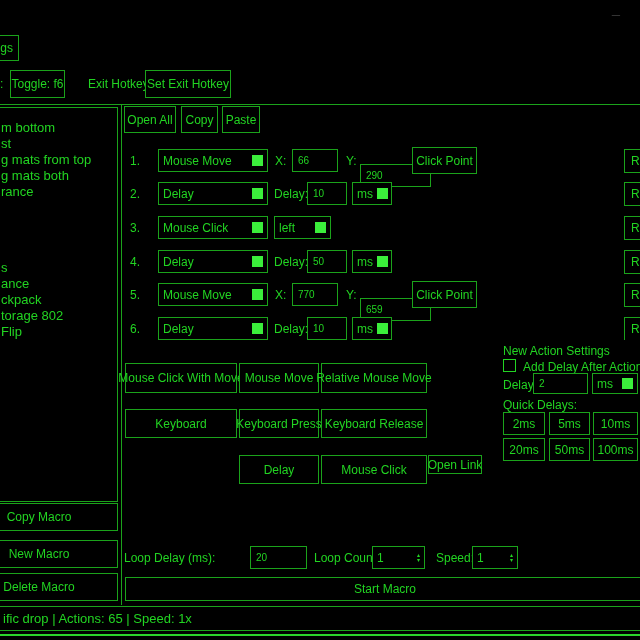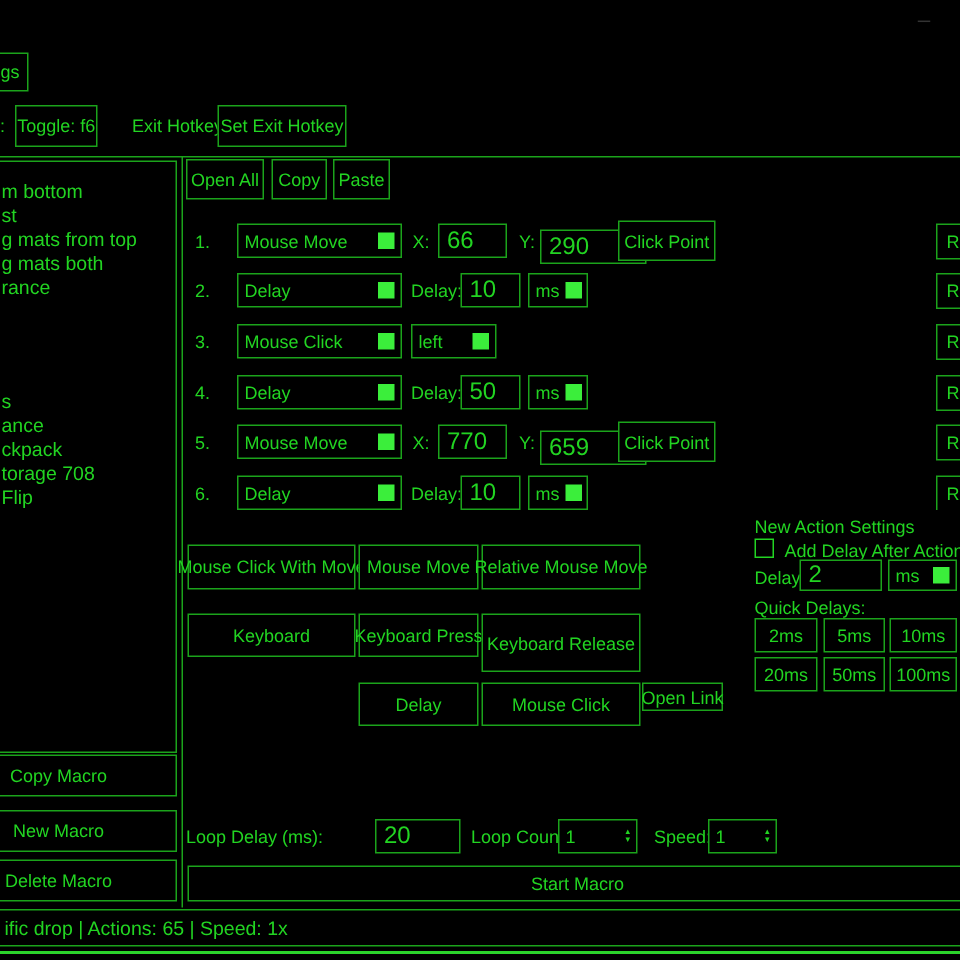--- a/index.html
+++ b/index.html
@@ -5,35 +5,35 @@
   *{margin:0;padding:0;box-sizing:border-box}
   html,body{background:#000}
   body{font-family:"Liberation Sans",sans-serif}
   .screen{position:relative;width:640px;height:640px;background:#000;overflow:hidden;color:#22d422}
   .titlebar{position:absolute;left:0;top:0;width:640px;height:27px;background:#ffffff;color:#1c1c1c;font-size:13px;display:flex;align-items:center}
   .title{padding-left:5px;white-space:nowrap}
   .minbtn{position:absolute;left:598px;top:0;width:36px;height:26px;display:flex;align-items:center;justify-content:center;color:#333;font-size:15px}
   .tab{position:absolute;left:-18px;top:35px;width:37px;height:26px;border:1px solid #1ba31b;background:#000;display:flex;align-items:center;justify-content:flex-end;padding-right:5px;font-size:12px}
   .btn{position:absolute;border:1px solid #1ba31b;background:#000;color:#22d422;display:flex;align-items:center;justify-content:center;font-size:12px;white-space:nowrap}
   .lbl{position:absolute;font-size:12px;color:#22d422;white-space:nowrap}
-  .inp{position:absolute;border:1px solid #1ba31b;background:#000;color:#22d422;font-size:16px;display:flex;align-items:center;padding-left:5px;white-space:nowrap}
+  .inp{position:absolute;border:1px solid #1ba31b;background:#000;color:#22d422;font-size:10px;display:flex;align-items:center;padding-left:5px;white-space:nowrap}
   .dd{position:absolute;border:1px solid #1ba31b;background:#000;color:#22d422;font-size:12px;display:flex;align-items:center;justify-content:space-between;padding:0 4px;white-space:nowrap}
   .sq{width:11px;height:11px;background:#3bee3b;flex:0 0 auto;margin-left:4px}
   .hline{position:absolute;background:#1ba31b}
   .vline{position:absolute;background:#1ba31b}
   .side-box{position:absolute;left:-30px;top:107px;width:148px;height:395px;border:1px solid #1ba31b;background:#000}
   .list-item{position:absolute;left:1px;font-size:13px;height:16px;line-height:16px;white-space:nowrap;color:#22d422}
   .alist{position:absolute;left:0;top:140px;width:640px;height:200px;overflow:hidden}
   .arow{position:absolute;left:0;width:640px;height:27px}
   .num{position:absolute;left:130px;top:5px;font-size:12px}
   .ddtype{left:158px;top:0;width:110px;height:23px}
   .xlbl{left:275px;top:5px}
   .ylbl{left:346px;top:5px}
   .xinp{left:292px;top:0;width:46px;height:23px}
-  .yinp{left:360px;top:4px;width:71px;height:23px}
+  .yinp{left:360px;top:15px;width:71px;height:23px}
   .cpbtn{left:412px;top:-2px;width:65px;height:27px}
   .dlbl{left:274px;top:5px}
   .dinp{left:307px;top:0;width:40px;height:23px}
   .msdd{left:352px;top:0;width:40px;height:23px}
   .leftdd{left:274px;top:0;width:57px;height:23px}
   .rmbtn{left:624px;top:0;width:60px;height:24px;justify-content:flex-start;padding-left:6px}
   .chk{position:absolute;left:503px;top:359px;width:13px;height:13px;border:1px solid #22d422;background:#000}
   .spin{position:absolute;border:1px solid #1ba31b;background:#000;display:flex;align-items:center;justify-content:space-between;padding:0 4px;font-size:12px;color:#22d422}
   .spin-arrows{display:flex;flex-direction:column;line-height:5px;font-size:6px;color:#22d422;text-align:center}
   .status{position:absolute;left:-10px;top:606px;width:658px;height:25px;border:1px solid #1ba31b;display:flex;align-items:center;padding-left:12px;font-size:13px;white-space:nowrap}
@@ -62,21 +62,21 @@
 
   <div class="side-box"></div>
   <div class="list-item" style="top:120px">m bottom</div>
   <div class="list-item" style="top:136px">st</div>
   <div class="list-item" style="top:152px">g mats from top</div>
   <div class="list-item" style="top:168px">g mats both</div>
   <div class="list-item" style="top:184px">rance</div>
   <div class="list-item" style="top:260px">s</div>
   <div class="list-item" style="top:276px">ance</div>
   <div class="list-item" style="top:292px">ckpack</div>
-  <div class="list-item" style="top:308px">torage 708</div>
+  <div class="list-item" style="top:308px">torage 802</div>
   <div class="list-item" style="top:324px">Flip</div>
 
   <div class="btn" style="left:124px;top:106px;width:52px;height:27px">Open All</div>
   <div class="btn" style="left:181px;top:106px;width:37px;height:27px">Copy</div>
   <div class="btn" style="left:222px;top:106px;width:38px;height:27px">Paste</div>
 
   <div class="alist">
 
     <div class="arow" style="top:9px">
       <span class="num">1.</span>
@@ -164,21 +164,21 @@
       <div class="btn rmbtn">R</div>
     </div>
   </div>
 
   <div class="btn" style="left:125px;top:363px;width:112px;height:30px">Mouse Click With Move</div>
   <div class="btn" style="left:239px;top:363px;width:80px;height:30px">Mouse Move</div>
   <div class="btn" style="left:321px;top:363px;width:106px;height:30px">Relative Mouse Move</div>
 
   <div class="btn" style="left:239px;top:409px;width:80px;height:29px">Keyboard Press</div>
   <div class="btn" style="left:125px;top:409px;width:112px;height:29px">Keyboard</div>
-  <div class="btn" style="left:321px;top:409px;width:106px;height:39px">Keyboard Release</div>
+  <div class="btn" style="left:321px;top:409px;width:106px;height:29px">Keyboard Release</div>
 
   <div class="btn" style="left:239px;top:455px;width:80px;height:29px">Delay</div>
   <div class="btn" style="left:321px;top:455px;width:106px;height:29px">Mouse Click</div>
   <div class="btn" style="left:428px;top:455px;width:54px;height:19px">Open Link</div>
 
 
   <span class="lbl" style="left:503px;top:344px">New Action Settings</span>
   <div class="chk"></div>
   <span class="lbl" style="left:523px;top:360px">Add Delay After Action</span>
   <span class="lbl" style="left:503px;top:378px">Delay:</span>

